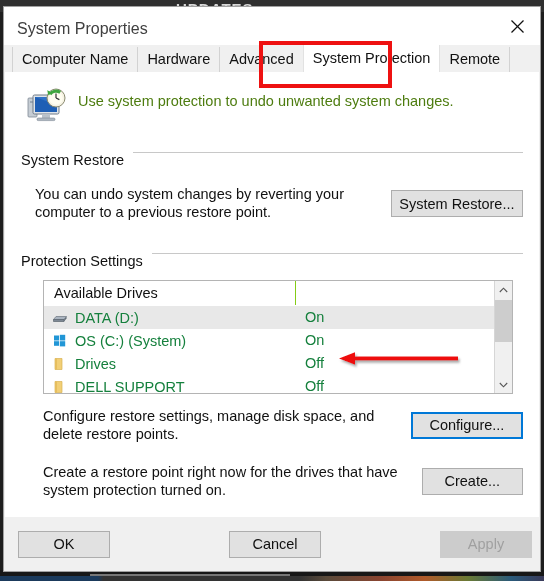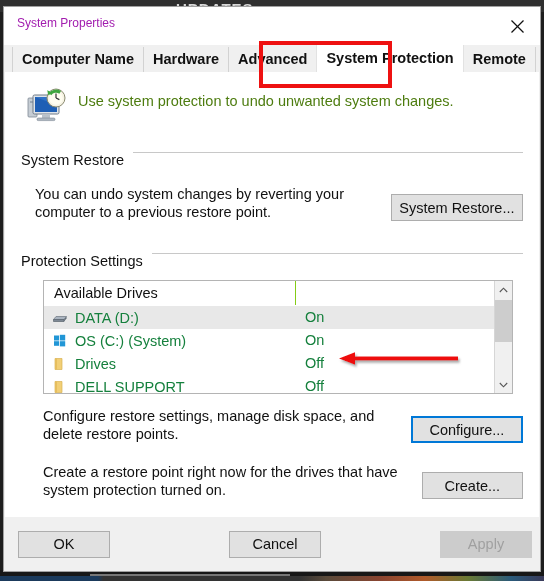--- a/index.html
+++ b/index.html
@@ -82,23 +82,23 @@
 
   .titlebar {
     height: 38px;
     background: #ffffff;
     position: relative;
     flex: 0 0 auto;
   }
   .title-text {
     position: absolute;
     left: 13px;
-    top: 6px;
-    font-size: 12px;
-    color: #a21caf;
+    top: 12px;
+    font-size: 16px;
+    color: #404040;
     line-height: 20px;
     white-space: nowrap;
   }
   .close-btn {
     position: absolute;
     right: 0;
     top: 0;
     width: 46px;
     height: 38px;
     display: flex;
@@ -114,21 +114,20 @@
     height: 27px;
     background: #f0f0f0;
     flex: 0 0 auto;
     padding-left: 8px;
     box-sizing: border-box;
   }
   .tabs {
     display: flex;
     align-items: flex-end;
     height: 27px;
-    font-weight: bold;
   }
   .tab {
     height: 25px;
     line-height: 25px;
     padding: 0 9px;
     font-size: 14.5px;
     color: #111;
     background: #f0f0f0;
     border-left: 1px solid #d2d2d2;
     border-right: 1px solid #d2d2d2;
@@ -188,21 +187,21 @@
   }
   .group-head .rule {
     flex: 1 1 auto;
     height: 1px;
     background: #c8c8c8;
     margin-left: 9px;
   }
 
   .row2 {
     display: flex;
-    align-items: flex-end;
+    align-items: center;
     margin-top: 17px;
     padding-left: 14px;
   }
   .row2-text {
     font-size: 14.5px;
     color: #111;
     line-height: 18px;
     flex: 1 1 auto;
   }
 

